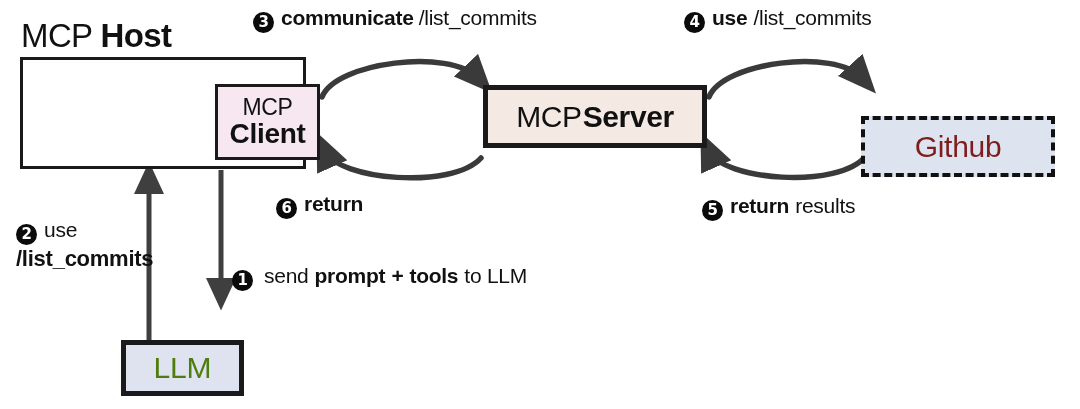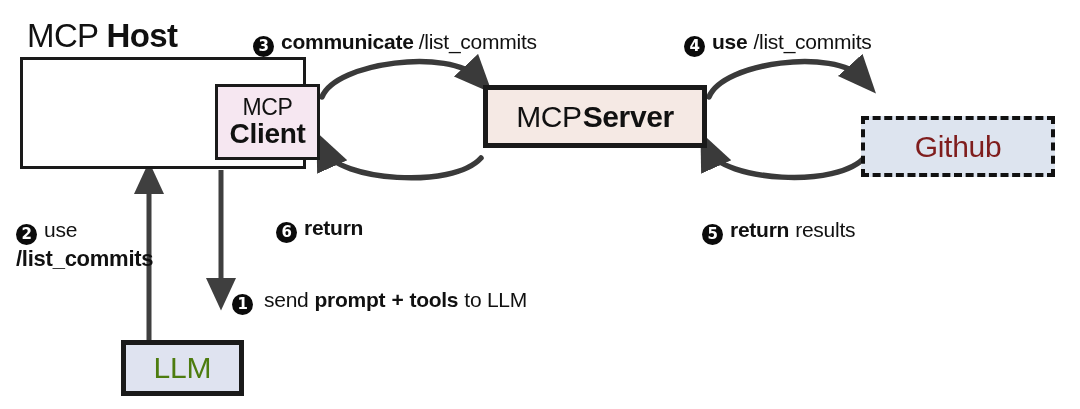--- a/index.html
+++ b/index.html
@@ -87,21 +87,21 @@
   }
 
   
   .txt {
     position: absolute;
     white-space: nowrap;
     line-height: 1.12;
   }
 
   #host-title {
-    left: 27px; top: 18px;
+    left: 21px; top: 18px;
     font-size: 33px;
     letter-spacing: -0.6px;
   }
   #host-title .light { font-weight: 400; }
   #host-title .bold  { font-weight: 700; margin-left: 8px; }
 
   .step {
     font-size: 21px;
     letter-spacing: -0.25px;
     display: flex;
@@ -117,21 +117,21 @@
     background: #0b0b0b;
     color: #ffffff;
     font-size: 15px;
     font-weight: 700;
     margin-right: 7px;
     position: relative;
     top: 2px;
     flex: 0 0 auto;
     font-family: "DejaVu Sans", sans-serif;
   }
-  .step .b { font-weight: 700; margin-top: 24px; }
+  .step .b { font-weight: 700; }
   .step .n { font-weight: 400; margin-left: 6px; }
   .step .n.tight { margin-left: 5px; }
 
   #step3 { left: 253px; top: 6px; }
   #step4 { left: 684px; top: 6px; }
   #step6 { left: 276px; top: 192px; }
   #step5 { left: 702px; top: 194px; }
   #step1 { left: 232px; top: 264px; }
 
   #step2 {

